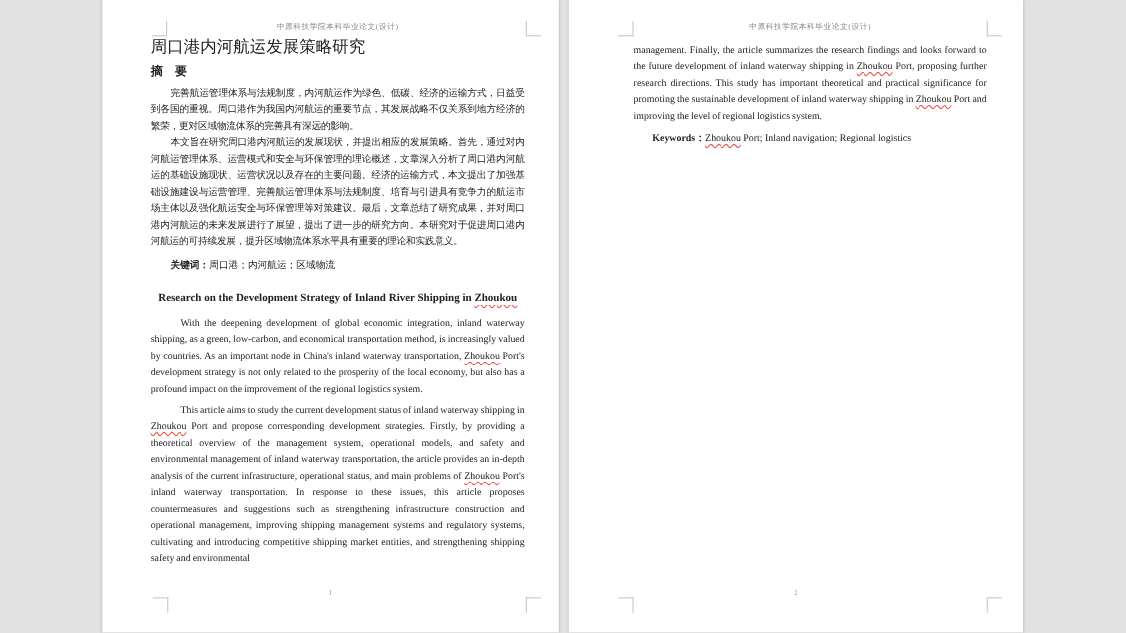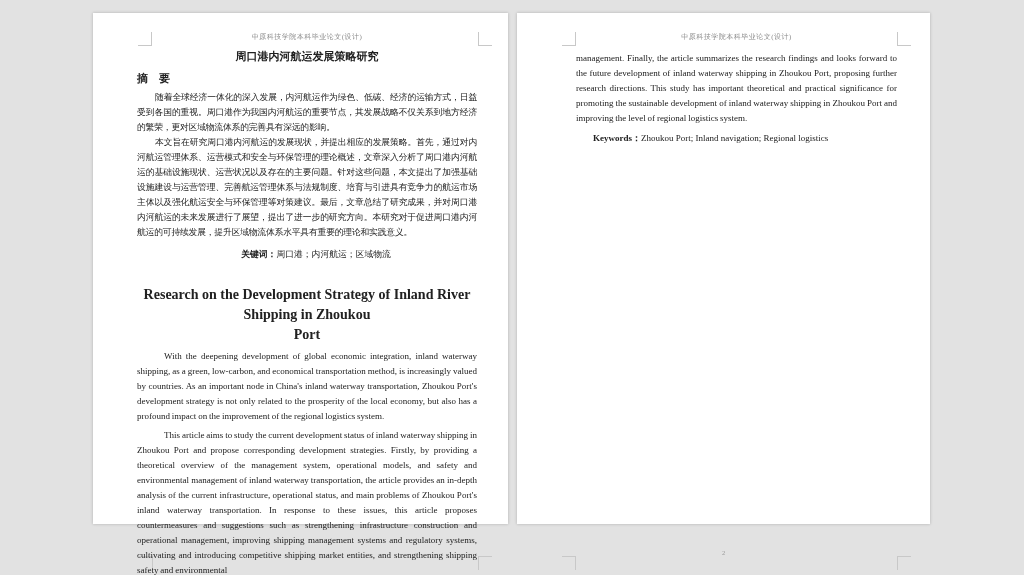--- a/index.html
+++ b/index.html
@@ -4,73 +4,74 @@
 <style>
   html,body{margin:0;padding:0;}
   body{
     width:1024px;height:575px;overflow:hidden;
     background:#e2e2e2;
     font-family:"Liberation Serif","DejaVu Serif",serif;
     color:#212121;
     position:relative;
   }
   .page{
-    position:absolute;top:13px;height:511px;background:#ffffff;
+    position:absolute;top:0;height:575px;background:#ffffff;
     box-shadow:0 0 3px rgba(0,0,0,0.22);
   }
   #page-1{left:93px;width:415px;}
   #page-2{left:517px;width:413px;}
 
   .text-col{position:absolute;top:20px;}
   #page-1 .text-col{left:44px;width:340px;}
   #page-2 .text-col{left:59px;width:321px;}
 
   .running-header{
     font-size:7px;line-height:9px;color:#8a8a8a;
     text-align:center;letter-spacing:.5px;
   }
   .title-zh{
-    font-size:11px;line-height:15px;font-weight:bold;
-    text-align:center;margin-top:7px;
+    font-size:15px;line-height:15px;font-weight:normal;
+    margin-top:7px;
   }
   .abs-head-zh{
     font-size:11px;line-height:13px;font-weight:bold;
     text-align:left;margin-top:8px;
   }
   .para-zh{
     font-size:8.8px;line-height:15px;
     text-align:justify;text-justify:inter-ideograph;
     letter-spacing:-0.2px;
   }
   .para-zh.indent{text-indent:18px;}
   #p1-para-zh1{margin-top:5px;}
   .kw-line{
-    font-size:8.8px;line-height:15px;margin-top:7px;text-indent:18px;text-align:center;
+    font-size:8.8px;line-height:15px;margin-top:7px;text-indent:18px;
   }
   .title-en{
-    font-size:14px;line-height:20px;font-weight:bold;
-    text-align:center;margin-top:23px;
+    font-size:10px;line-height:20px;font-weight:bold;
+    text-align:center;margin-top:13px;
   }
   .abs-head-en{
     font-size:9.5px;line-height:12px;font-weight:bold;
     text-align:center;margin-top:3px;
   }
   .para-en{
     font-size:9px;line-height:15px;
     text-align:justify;word-spacing:-0.4px;
   }
   .para-en.indent{text-indent:27px;}
   #p1-para-en1{margin-top:4px;}
   #p1-para-en2{margin-top:4px;}
   #p2-para-en3{margin-top:9px;}
   .kw-line-en{
     font-size:9px;line-height:15px;margin-top:5px;text-indent:17px;
   }
   .bold{font-weight:bold;}
   .sq{
+    text-decoration:underline;
     text-decoration-style:wavy;
     text-decoration-color:#e8564e;
     text-decoration-thickness:1px;
     text-underline-offset:2px;
   }
   .page-number{
     position:absolute;top:536px;width:100%;
     font-size:6.5px;line-height:8px;color:#9a9a9a;text-align:center;
   }
   
@@ -99,29 +100,28 @@
     <div class="crop bl"></div>
     <div class="crop br"></div>
 
     <div class="text-col">
       <div class="running-header">中原科技学院本科毕业论文(设计)</div>
 
       <div class="title-zh">周口港内河航运发展策略研究</div>
 
       <div class="abs-head-zh">摘　要</div>
 
-      <div class="para-zh indent" id="p1-para-zh1">随着全球经济一体化的深入发展，内河航运作为绿色、低碳、经济的运输方式，日益受到各国的重视。周口港作为我国内河航运的重要节点，其发展战略不仅关系到地方经济的繁荣，更对区域物流体系的完善具有深远的影响。</div>
+      <div class="para-zh indent" id="p1-para-zh1">完善航运管理体系与法规制度，内河航运作为绿色、低碳、经济的运输方式，日益受到各国的重视。周口港作为我国内河航运的重要节点，其发展战略不仅关系到地方经济的繁荣，更对区域物流体系的完善具有深远的影响。</div>
 
-      <div class="para-zh indent" id="p1-para-zh2">本文旨在研究周口港内河航运的发展现状，并提出相应的发展策略。首先，通过对内河航运管理体系、运营模式和安全与环保管理的理论概述，文章深入分析了周口港内河航运的基础设施现状、运营状况以及存在的主要问题。针对这些问题，本文提出了加强基础设施建设与运营管理、完善航运管理体系与法规制度、培育与引进具有竞争力的航运市场主体以及强化航运安全与环保管理等对策建议。最后，文章总结了研究成果，并对周口港内河航运的未来发展进行了展望，提出了进一步的研究方向。本研究对于促进周口港内河航运的可持续发展，提升区域物流体系水平具有重要的理论和实践意义。</div>
+      <div class="para-zh indent" id="p1-para-zh2">本文旨在研究周口港内河航运的发展现状，并提出相应的发展策略。首先，通过对内河航运管理体系、运营模式和安全与环保管理的理论概述，文章深入分析了周口港内河航运的基础设施现状、运营状况以及存在的主要问题。经济的运输方式，本文提出了加强基础设施建设与运营管理、完善航运管理体系与法规制度、培育与引进具有竞争力的航运市场主体以及强化航运安全与环保管理等对策建议。最后，文章总结了研究成果，并对周口港内河航运的未来发展进行了展望，提出了进一步的研究方向。本研究对于促进周口港内河航运的可持续发展，提升区域物流体系水平具有重要的理论和实践意义。</div>
 
       <div class="kw-line"><span class="bold">关键词：</span><span>周口港；内河航运；区域物流</span></div>
 
       <div class="title-en">
         <div><span>Research on the Development Strategy of Inland River Shipping in </span><span class="sq">Zhoukou</span></div>
-        <div>Port</div>
       </div>
 
 
       <div class="para-en indent" id="p1-para-en1"><span>With the deepening development of global economic integration, inland waterway shipping, as a green, low-carbon, and economical transportation method, is increasingly valued by countries. As an important node in China's inland waterway transportation, </span><span class="sq">Zhoukou</span><span> Port's development strategy is not only related to the prosperity of the local economy, but also has a profound impact on the improvement of the regional logistics system.</span></div>
 
       <div class="para-en indent" id="p1-para-en2"><span>This article aims to study the current development status of inland waterway shipping in </span><span class="sq">Zhoukou</span><span> Port and propose corresponding development strategies. Firstly, by providing a theoretical overview of the management system, operational models, and safety and environmental management of inland waterway transportation, the article provides an in-depth analysis of the current infrastructure, operational status, and main problems of </span><span class="sq">Zhoukou</span><span> Port's inland waterway transportation. In response to these issues, this article proposes countermeasures and suggestions such as strengthening infrastructure construction and operational management, improving shipping management systems and regulatory systems, cultivating and introducing competitive shipping market entities, and strengthening shipping safety and environmental</span></div>
     </div>
 
     <div class="page-number">1</div>
   </div>

